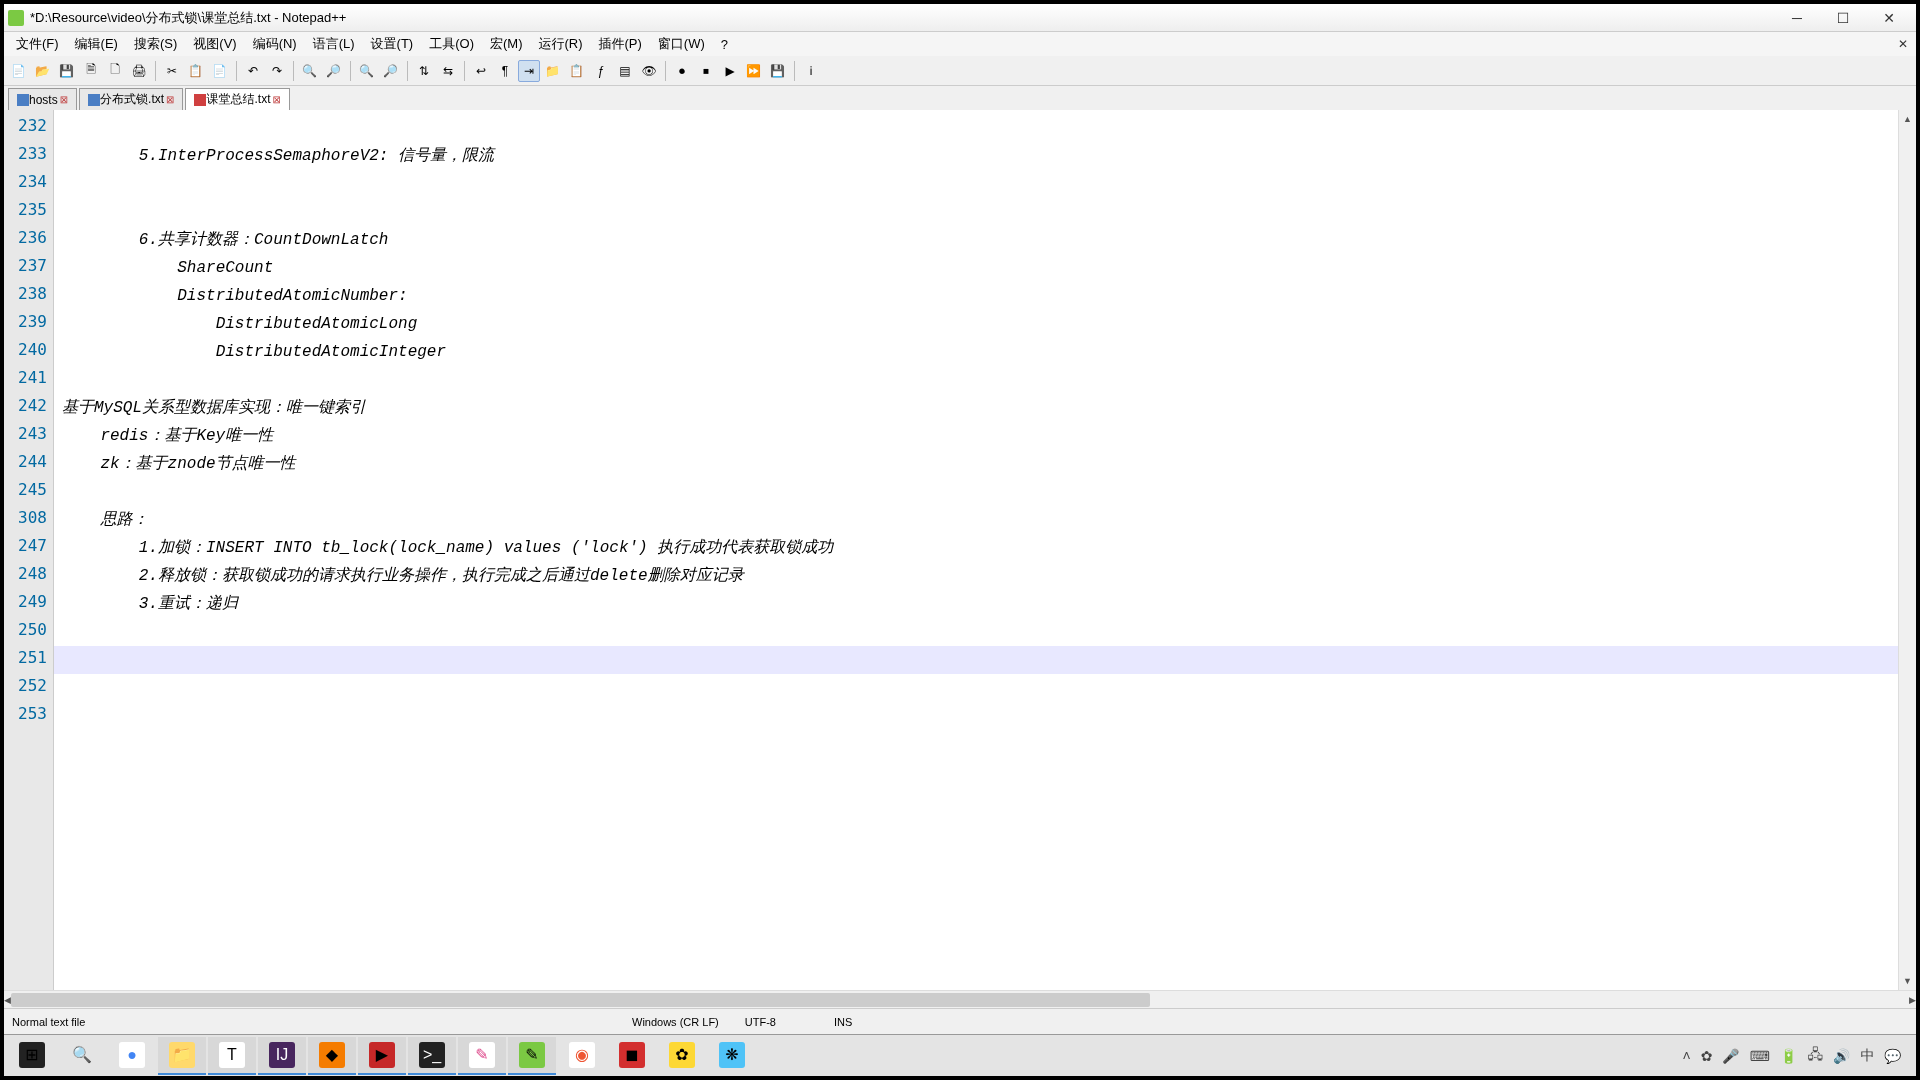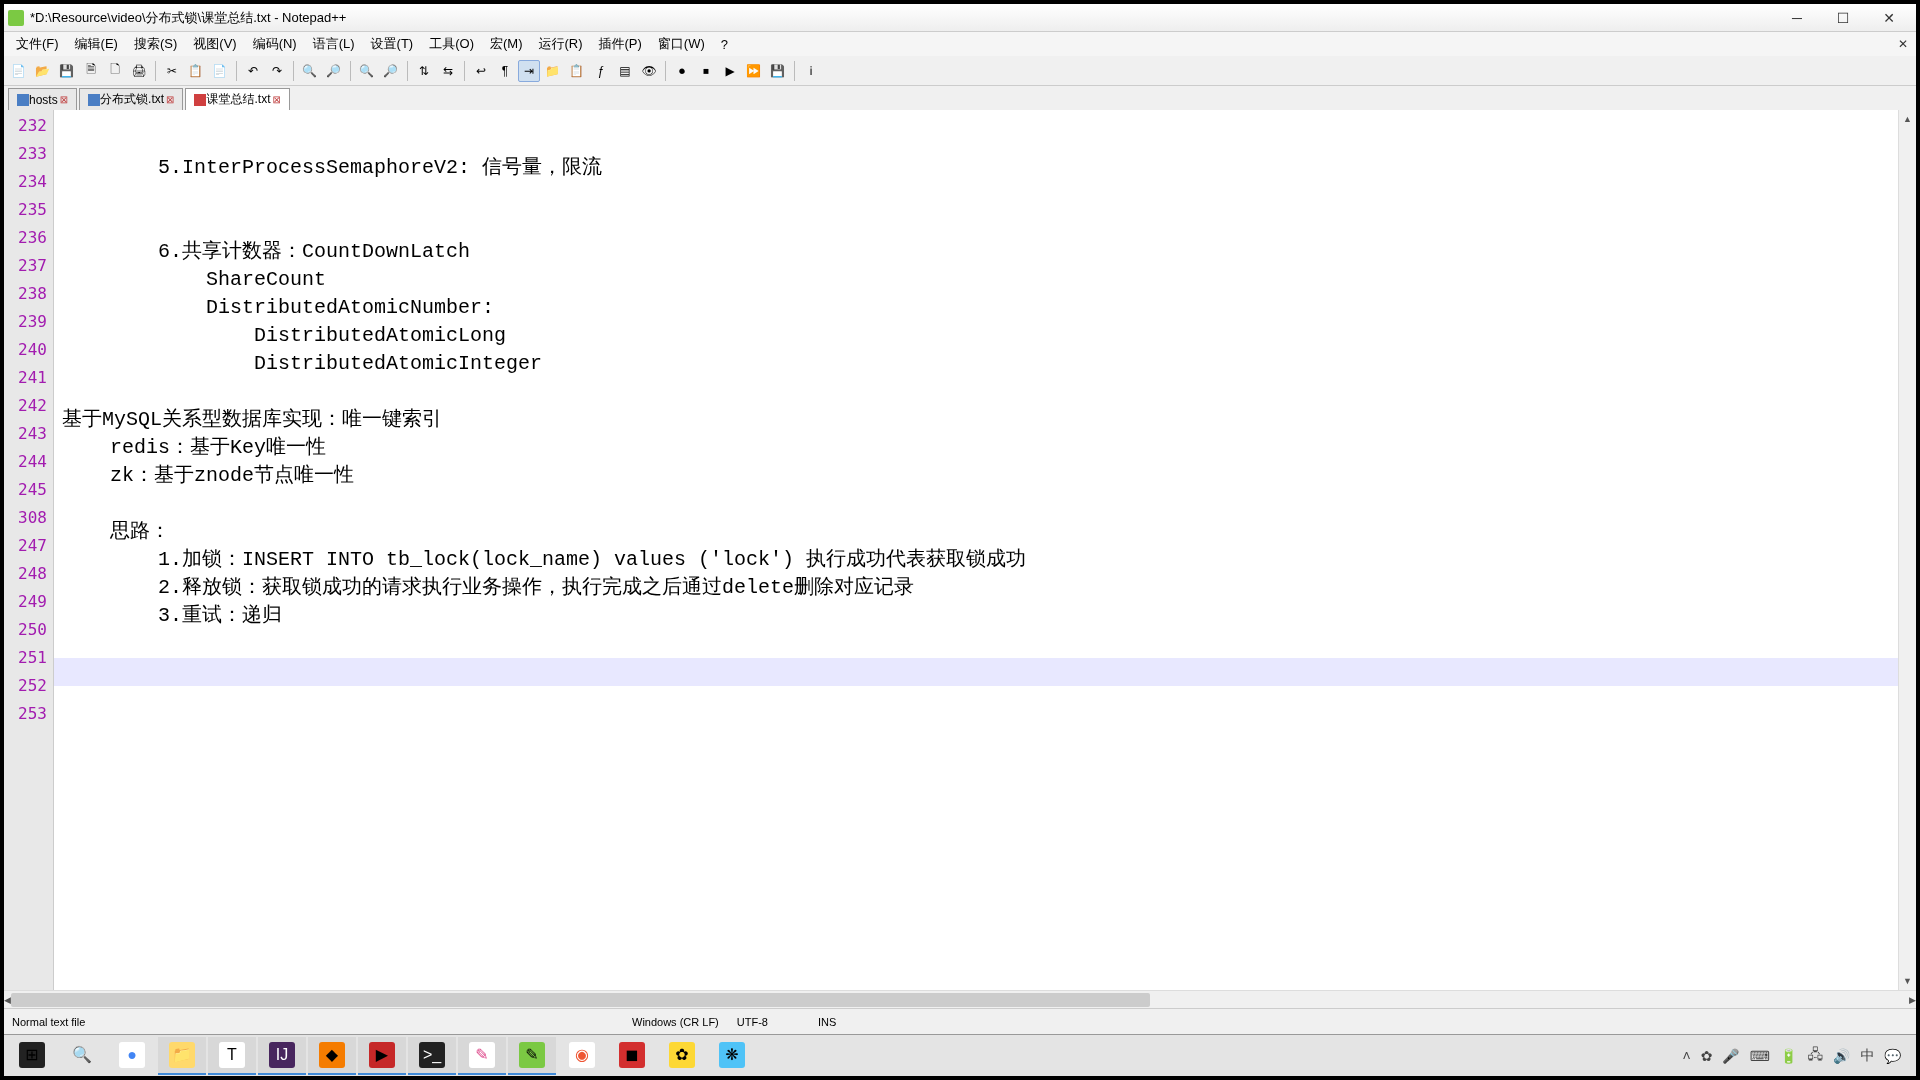--- a/index.html
+++ b/index.html
@@ -24,38 +24,38 @@
     .tabs { height: 24px; display: flex; align-items: flex-end; padding: 0 4px; background: #f0f0f0; }
     .tab { padding: 3px 8px; background: #e8e8e8; border: 1px solid #999; border-bottom: none; margin-right: 2px; display: flex; align-items: center; font-size: 12px; cursor: pointer; height: 22px; }
     .tab.active { background: #fff; }
     .tab-icon { width: 12px; height: 12px; }
     .tab-icon.blue { background: #4a7ec4; }
     .tab-icon.red { background: #d04040; }
     .tab-close { color: #c04040; margin-left: 2px; font-size: 10px; }
     
     .editor-container { flex: 1; display: flex; background: #fff; overflow: hidden; position: relative; }
     .gutter { width: 50px; background: #e8e8e8; border-right: 1px solid #ccc; padding-top: 2px; }
-    .line-num { height: 28px; text-align: right; padding-right: 6px; color: #a21caf; font-family: Consolas, monospace; font-size: 16px; line-height: 28px; }
-    
-    .editor-content { flex: 1; font-family: Consolas, "Courier New", monospace; font-size: 20px; padding-top: 16px; white-space: pre; position: relative; color: #000; }
+    .line-num { height: 28px; text-align: right; padding-right: 6px; color: #0369a1; font-family: Consolas, monospace; font-size: 16px; line-height: 28px; }
+    
+    .editor-content { flex: 1; font-family: Consolas, "Courier New", monospace; font-size: 16px; padding-top: 4px; white-space: pre; position: relative; color: #000; font-style: italic; }
     .editor-line { height: 28px; line-height: 28px; padding-left: 8px; }
     .editor-line.current { background: #e8e8ff; }
     
     .scrollbar-v { width: 18px; background: #f0f0f0; position: absolute; right: 0; top: 0; bottom: 0; display: flex; flex-direction: column; border-left: 1px solid #ddd; }
     .scrollbar-arrow { height: 18px; display: flex; align-items: center; justify-content: center; font-size: 9px; color: #555; cursor: pointer; }
     .scrollbar-track-v { flex: 1; position: relative; }
     
     .scrollbar-h { height: 18px; background: #f0f0f0; display: flex; border-top: 1px solid #ddd; }
     .scrollbar-track-h { flex: 1; position: relative; }
     .scrollbar-thumb-h { position: absolute; left: 0; top: 2px; height: 14px; width: 60%; background: #ccc; border-radius: 2px; }
     
     .statusbar { height: 26px; background: #f0f0f0; border-top: 1px solid #ccc; display: flex; align-items: center; padding: 0 8px; font-size: 11px; }
     .status-left { width: 620px; }
     .status-mid { flex: 1; display: flex; gap: 30px; }
-    .status-right { display: flex; gap: 18px; }
+    .status-right { display: flex; gap: 26px; }
     
     .taskbar { height: 42px; background: #e4e4e4; border-top: 1px solid #999; display: flex; align-items: center; padding: 0 4px; gap: 2px; }
     .tb-item { width: 48px; height: 38px; display: flex; align-items: center; justify-content: center; cursor: pointer; border-bottom: 2px solid transparent; }
     .tb-item.active { border-bottom: 2px solid #3f8ad8; background: #d8d8d8; }
     .tb-icon { width: 26px; height: 26px; border-radius: 3px; display: flex; align-items: center; justify-content: center; font-size: 16px; }
     .tb-spacer { flex: 1; }
     .tb-tray { display: flex; align-items: center; gap: 10px; padding-right: 10px; }
     .tray-icon { font-size: 14px; color: #444; }
   </style>
 </head>

